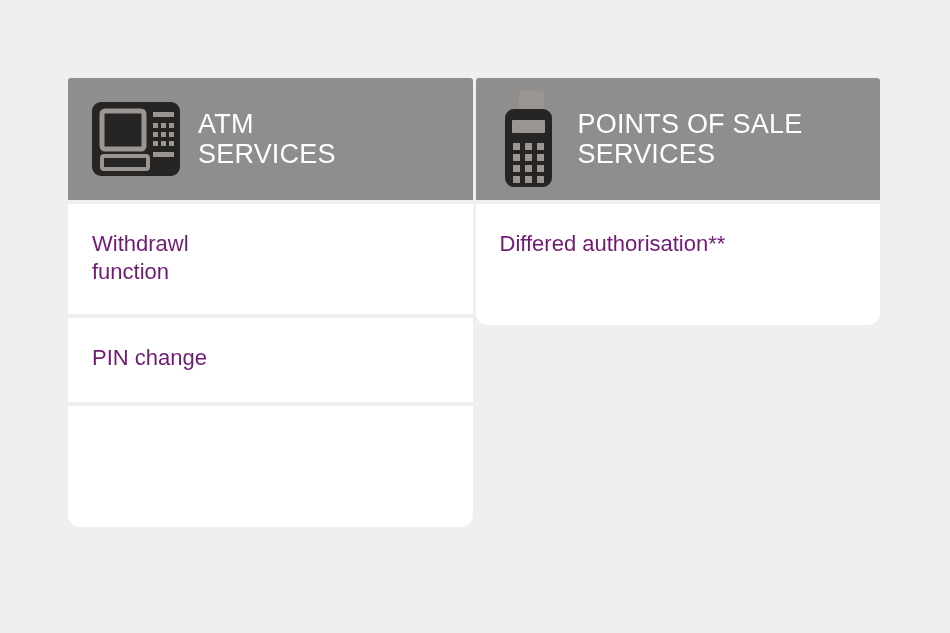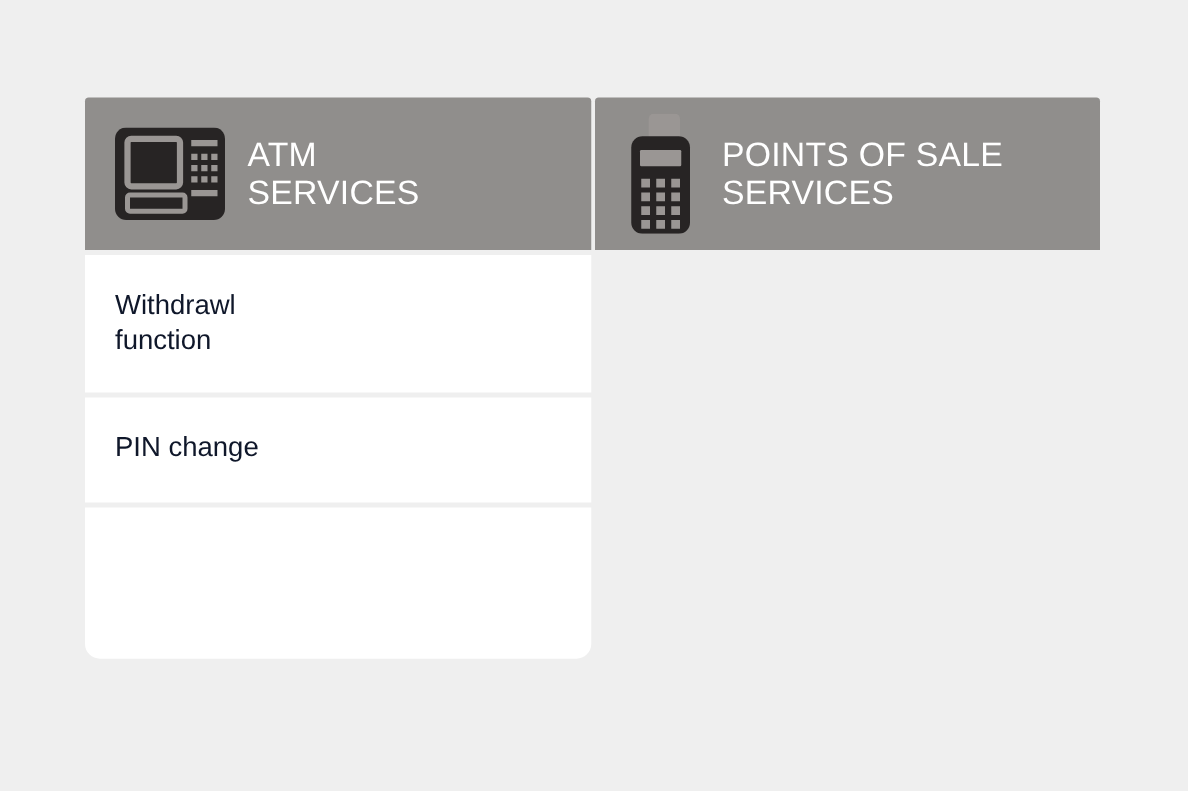--- a/index.html
+++ b/index.html
@@ -71,21 +71,21 @@
   }
 
   
   .cell {
     background: #ffffff;
     box-sizing: border-box;
     padding: 26px 24px 0 24px;
   }
 
   .cell-text {
-    color: #0f172a;
+    color: #701a75;
     font-size: 22px;
     line-height: 28px;
     font-weight: 400;
     white-space: pre-line;
   }
 
   .cell.h-110 { height: 110px; }
   .cell.h-112 { height: 84px; }
   .cell.h-121 { height: 121px; }
 
@@ -174,17 +174,20 @@
             <rect x="25" y="85" width="7" height="7" fill="#9a9694"></rect>
             <rect x="37" y="85" width="7" height="7" fill="#9a9694"></rect>
           </svg>
         </span>
         <span class="header-title">POINTS OF SALE
 SERVICES</span>
       </div>
 
 
 
+      <div class="cell h-121 last">
+        <div class="cell-text">Differed authorisation**</div>
+      </div>
 
     </div>
 
   </div>
 </div>
 
 </body></html>

